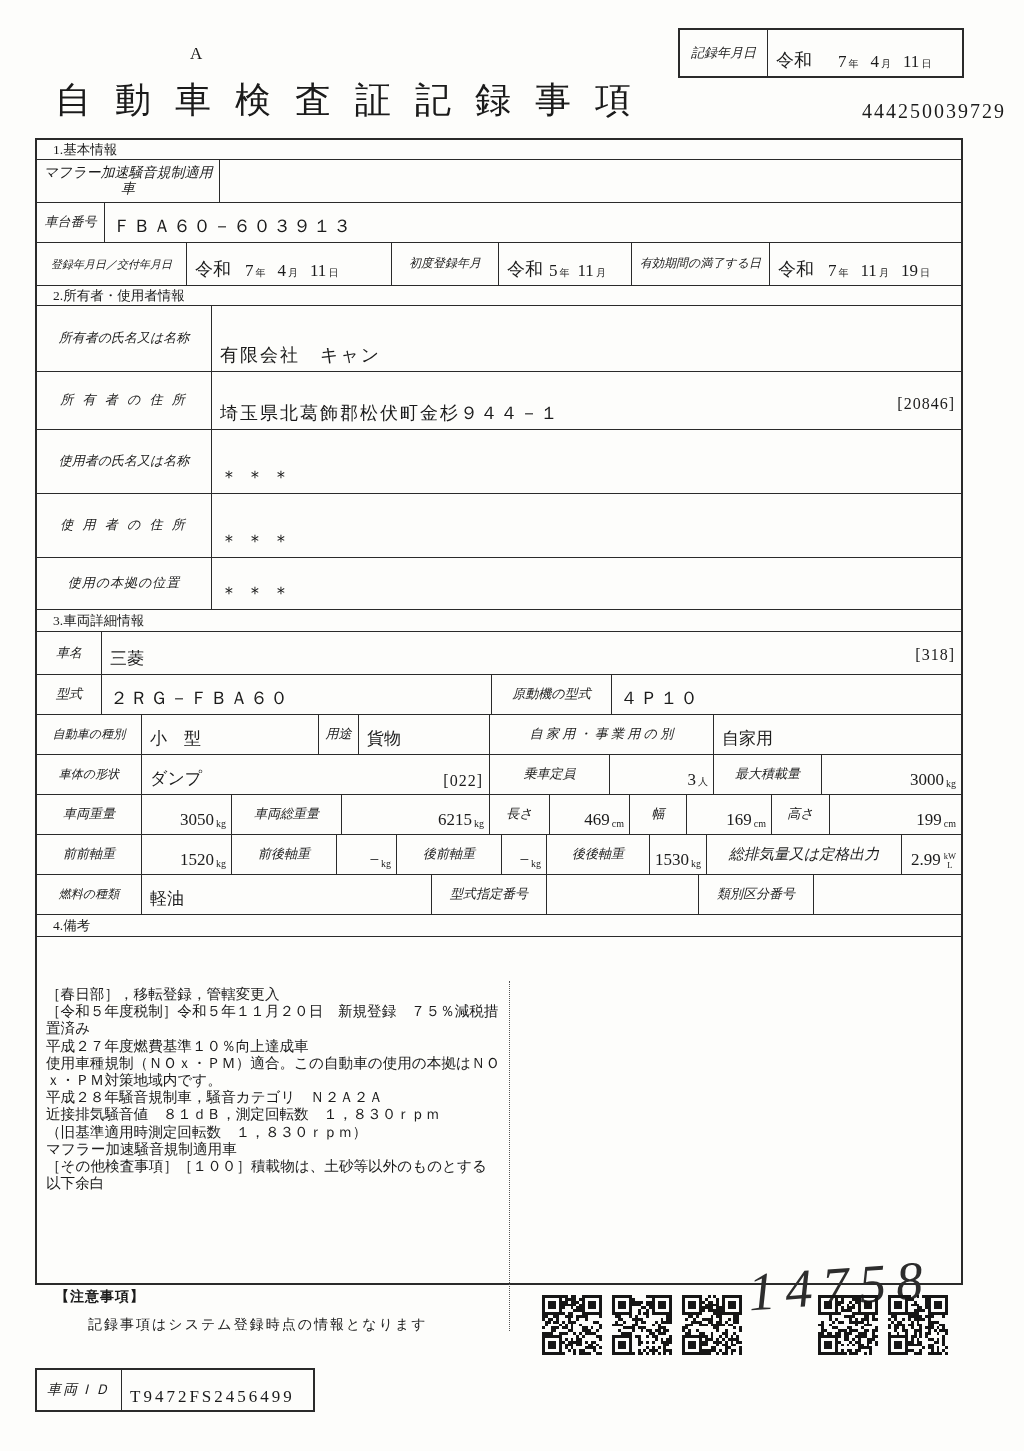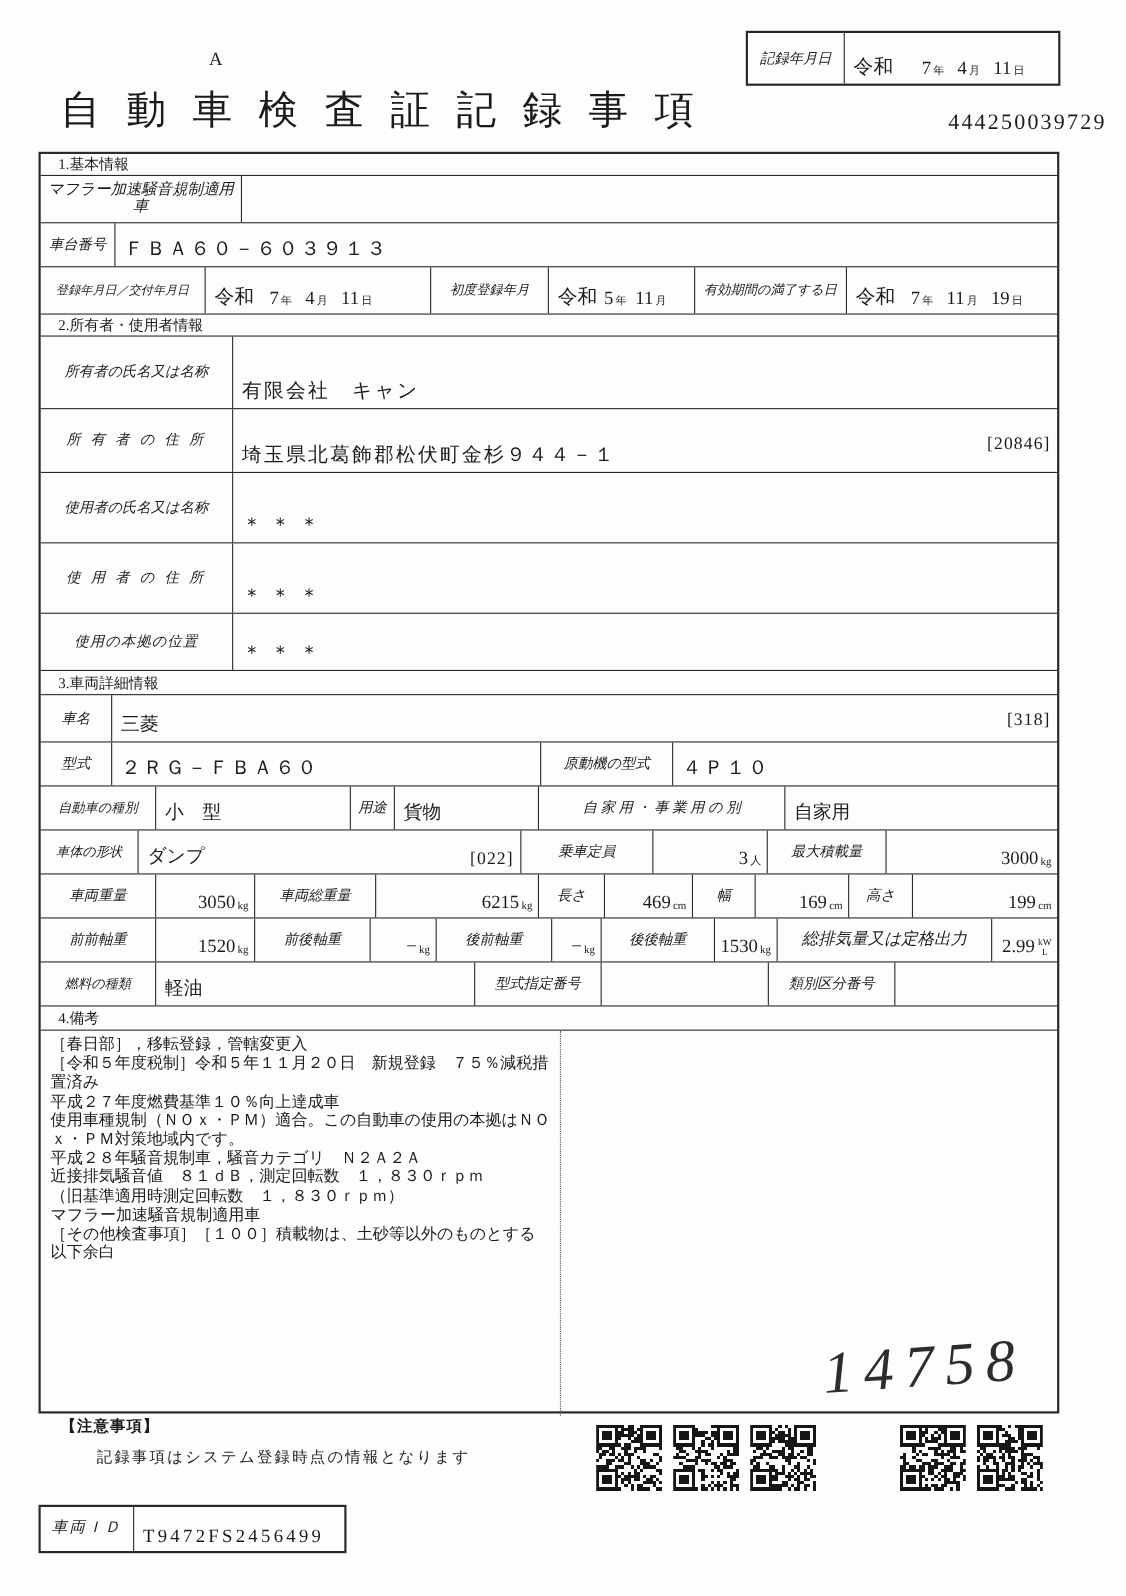--- a/index.html
+++ b/index.html
@@ -34,21 +34,21 @@
   .val.stars{font-size:18px;letter-spacing:8px;}
   .u{font-size:10px;margin:0 0 1px 2px;align-self:flex-end;}
   .tag{position:absolute;right:6px;bottom:10px;font-size:16px;letter-spacing:1px;}
   .tag.low{bottom:4px;}
   .tag.mid{bottom:16px;}
   .era{font-size:18px;margin-right:14px;}
   .dn{font-size:17px;margin-left:12px;}
   .dn.first{margin-left:0;}
   .stack{display:inline-flex;flex-direction:column;font-size:8.5px;line-height:9px;margin-left:3px;align-self:flex-end;text-align:center;}
   
-  .remarks{height:350px;display:flex;border-bottom:none;}
+  .remarks{height:350px;display:flex;border-bottom:none;margin-top:44px;}
   .rem-left{width:473px;border-right:1px dotted #555;box-sizing:border-box;padding:5px 6px 0 9px;flex:none;}
   .rem-left div{font-size:14.6px;line-height:17.2px;}
   .rem-right{flex:1;position:relative;}
   .handwritten{position:absolute;right:28px;bottom:14px;font-size:54px;font-style:italic;transform:rotate(-4deg);letter-spacing:10px;color:#2d2d2d;font-weight:400;}
   
   .notice-title{left:55px;top:1288px;font-size:14px;font-weight:bold;letter-spacing:1px;}
   .notice-text{left:88px;top:1316px;font-size:14px;letter-spacing:2px;}
   .qr{position:absolute;width:60px;height:62px;top:1294px;}
   .vid-box{left:35px;top:1368px;width:280px;height:44px;border:2px solid #2a2a2a;display:flex;box-sizing:border-box;}
   .vid-box .lab{width:85px;font-size:14px;letter-spacing:2px;}
@@ -167,21 +167,21 @@
     <div class="row" style="height:40px">
       <div class="cell lab f12" style="width:105px">自動車の種別</div>
       <div class="cell val" style="width:177px">小　型</div>
       <div class="cell lab" style="width:40px">用途</div>
       <div class="cell val" style="width:131px">貨物</div>
       <div class="cell lab" style="width:224px">自 家 用 ・ 事 業 用 の 別</div>
       <div class="cell end val">自家用</div>
     </div>
 
     <div class="row" style="height:40px">
-      <div class="cell lab f12" style="width:89px">車体の形状</div>
+      <div class="cell lab f12" style="width:105px">車体の形状</div>
       <div class="cell val" style="width:348px">
         <span>ダンプ</span>
         <span class="tag low">[022]</span>
       </div>
       <div class="cell lab" style="width:120px">乗車定員</div>
       <div class="cell val num" style="width:104px">
         <span>3</span>
           <span class="u">人</span>
       </div>
       <div class="cell lab" style="width:108px">最大積載量</div>

